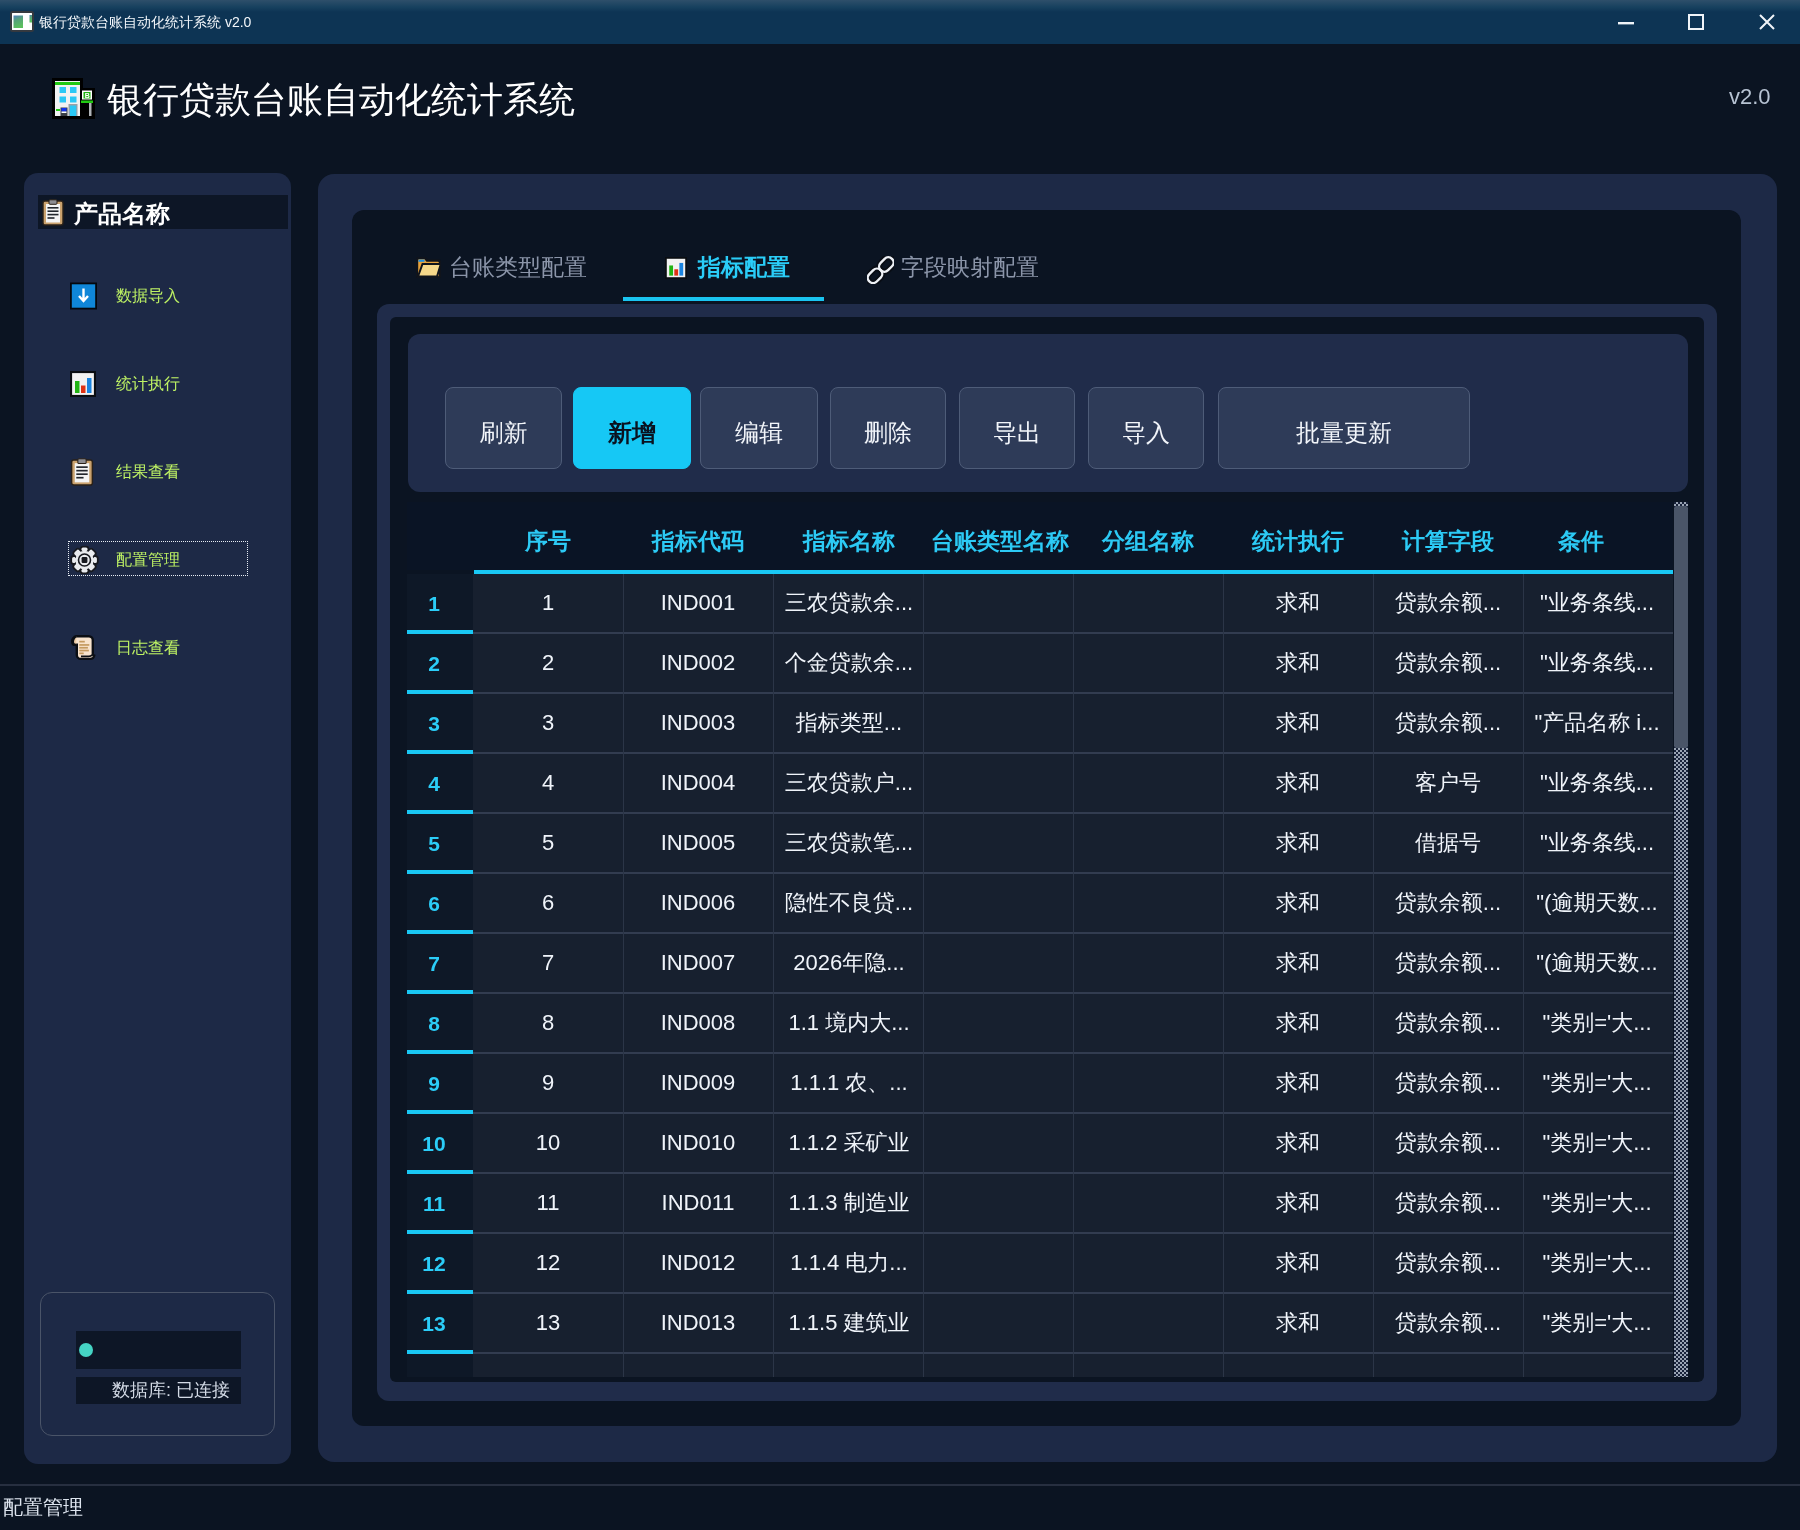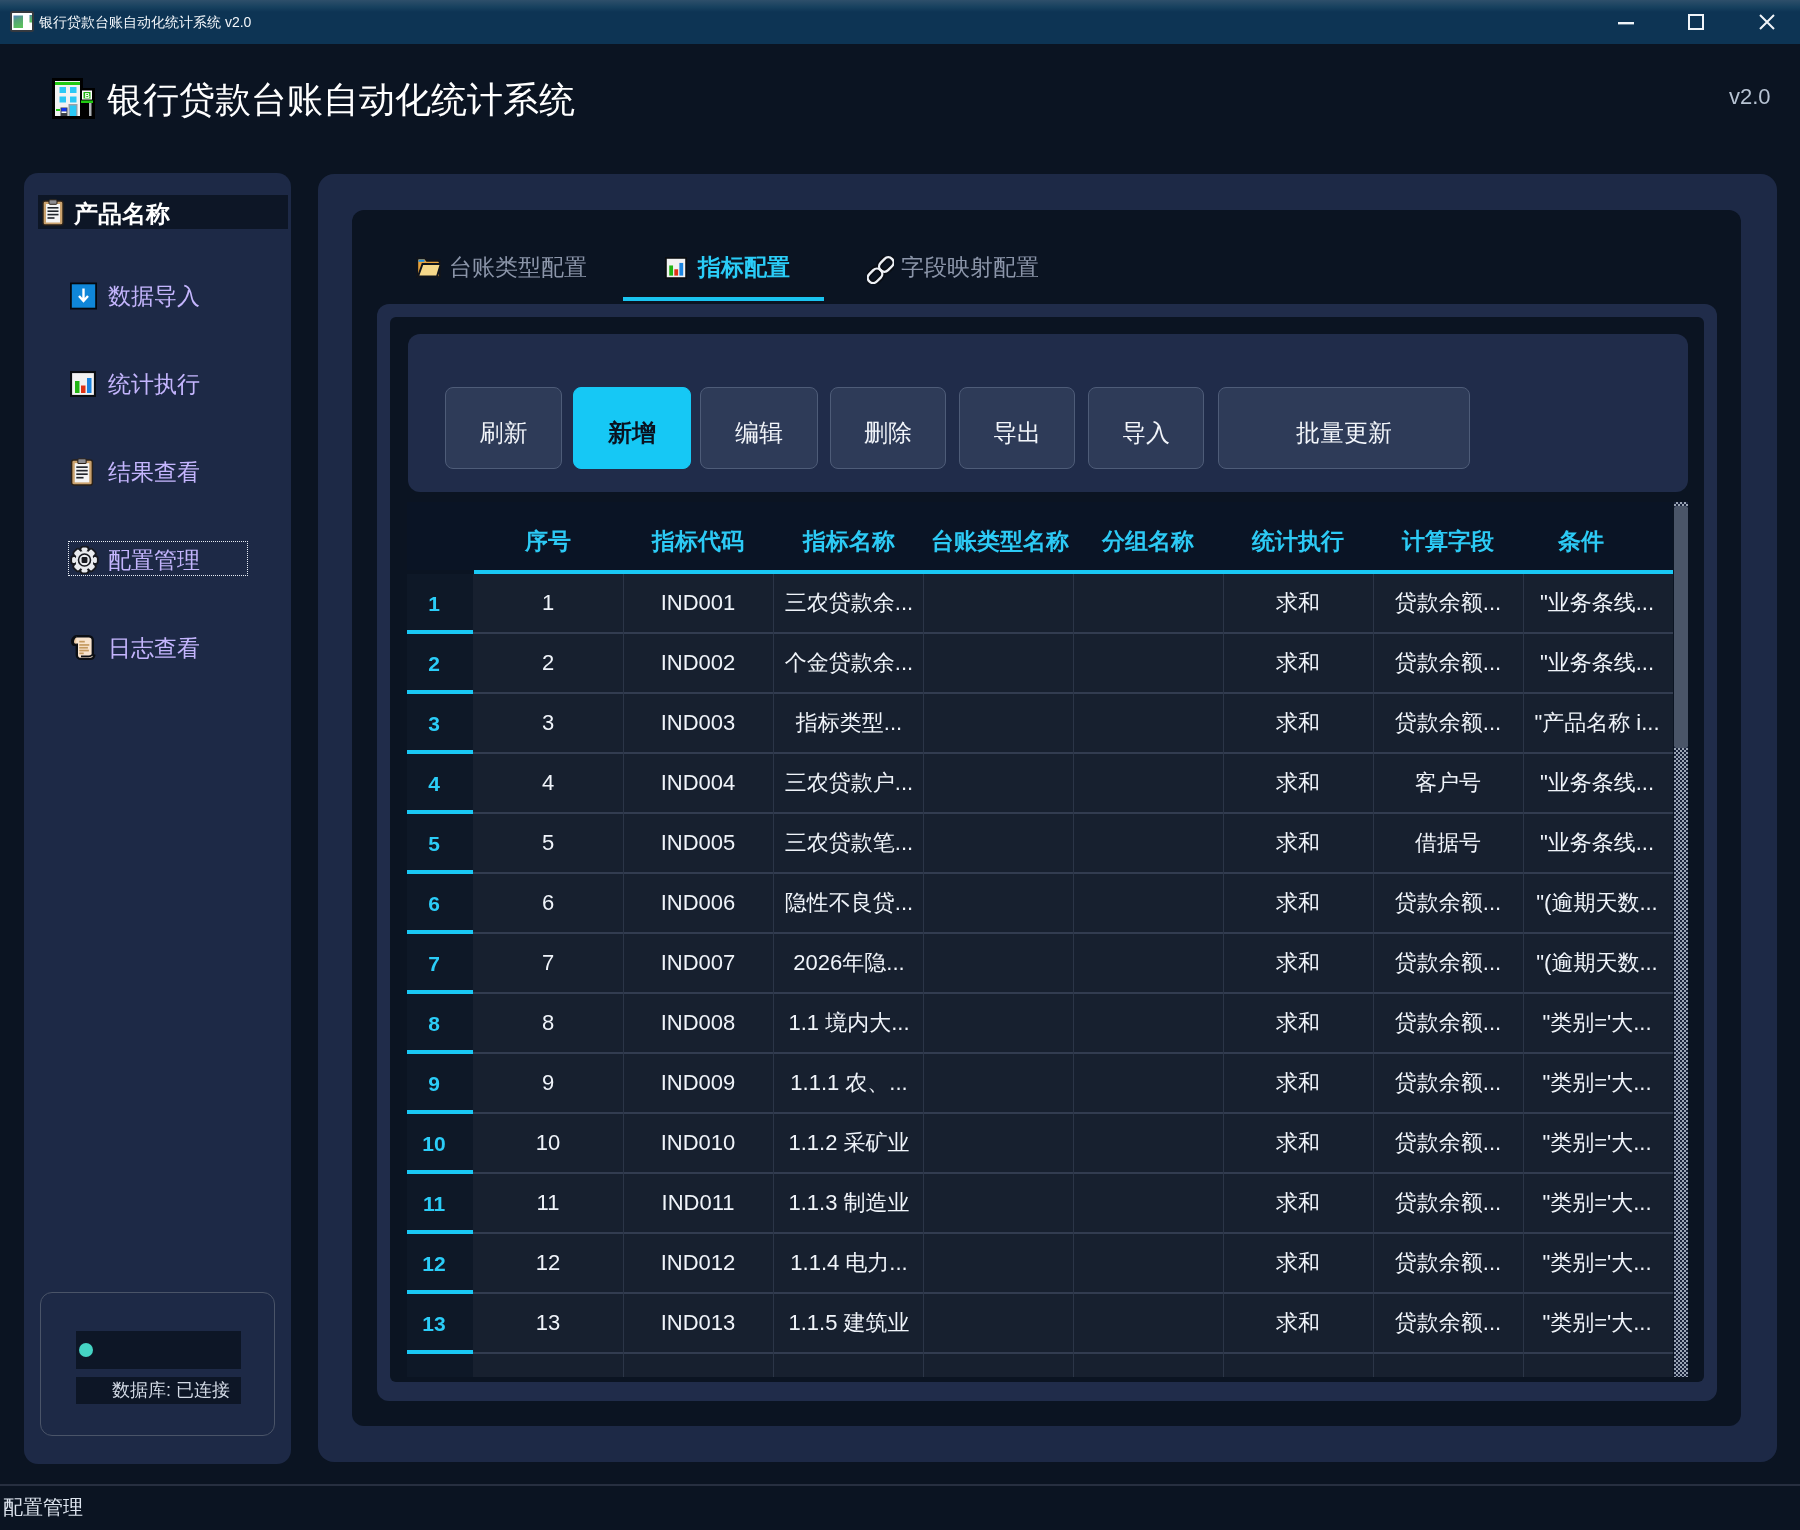--- a/index.html
+++ b/index.html
@@ -14,21 +14,21 @@
 
 
 #apptitle { left:107px; top:76px; color:#ffffff; font-size:36px; font-weight:normal; letter-spacing:0px; }
 #ver { left:1729px; top:84px; color:#b7c3d3; font-size:22px; }
 
 
 #sidebar { left:24px; top:173px; width:267px; height:1291px; background:#1d2946; border-radius:14px; }
 #navhead { left:14px; top:22px; width:250px; height:34px; background:#0d1626; }
 #navhead span { position:absolute; left:36px; top:3px; color:#ffffff; font-size:24px; font-weight:bold; }
 .mitem { left:0; width:267px; height:40px; }
-.mtext { position:absolute; left:84px; top:50%; transform:translateY(-50%); color:#c4b5fd; font-size:23px; }
+.mtext { position:absolute; left:92px; top:50%; transform:translateY(-50%); color:#bef264; font-size:16px; }
 .micon { position:absolute; left:46px; top:50%; transform:translateY(-50%); }
 #focusbox { left:44px; top:368px; width:180px; height:35px; border:1px dotted #e8edf4; }
 #statusbox { left:16px; top:1119px; width:235px; height:144px; border:1px solid #4a5468; border-radius:12px; }
 #sbox1 { position:absolute; left:35px; top:38px; width:165px; height:38px; background:#0d1626; }
 #sdot { position:absolute; left:3px; top:12px; width:14px; height:14px; border-radius:50%; background:#45d4c4; }
 #sbox2 { position:absolute; left:35px; top:84px; width:165px; height:27px; background:#0d1626; color:#d4dbe6; font-size:18px; line-height:27px;padding-left:36px; }
 
 
 #card { left:318px; top:174px; width:1459px; height:1288px; background:#1d2946; border-radius:16px; }
 #cardinner { position:absolute; left:34px; top:36px; width:1389px; height:1216px; background:#0b1422; border-radius:12px; }

